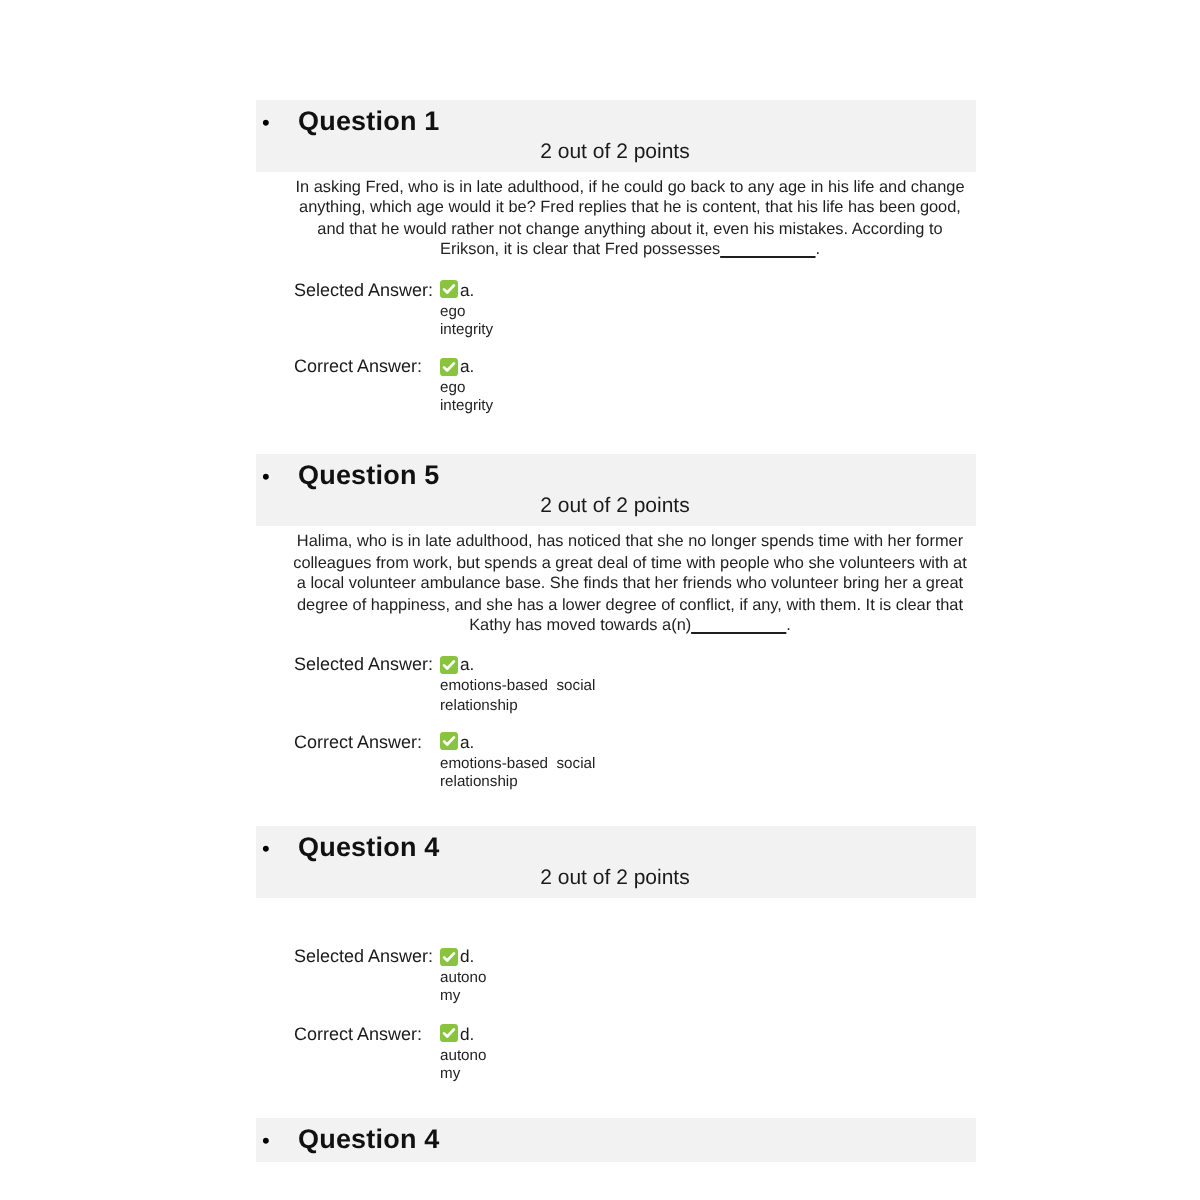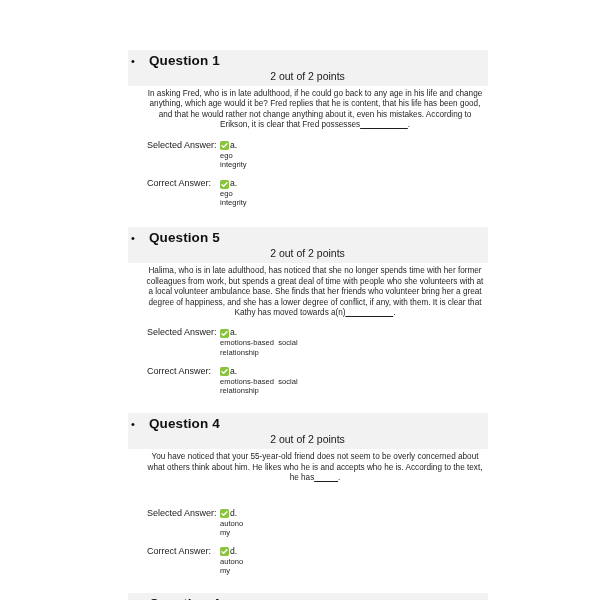--- a/index.html
+++ b/index.html
@@ -265,21 +265,20 @@
     <div class="gap-2"></div>
 
     <div class="question">
       <div class="q-header">
         <div class="q-title-row">
           <span class="q-bullet">•</span>
           <span class="q-title">Question 4</span>
         </div>
         <div class="q-points">2 out of 2 points</div>
       </div>
-      <div class="q-body"><span>You have noticed that your 55-year-old friend does not seem to be overly concerned about what others think about him. He likes who he is and accepts who he is. According to the text, he has</span><span class="blank">_____</span><span>.</span></div>
 
       <div class="answers" style="padding-top:24px;">
         <div class="answer-row">
           <div class="answer-label">Selected Answer:</div>
           <div class="answer-value">
             <div class="answer-letter-row">
               <span class="check-icon">
                 <svg width="9" height="9" viewBox="0 0 16 16" xmlns="http://www.w3.org/2000/svg">
                   <rect x="0" y="0" width="16" height="16" rx="3" ry="3" fill="#8ac43f"></rect>
                   <path d="M3.6 8.3 L6.4 11.1 L12.4 4.8" fill="none" stroke="#ffffff" stroke-width="2.4" stroke-linecap="round" stroke-linejoin="round"></path>

